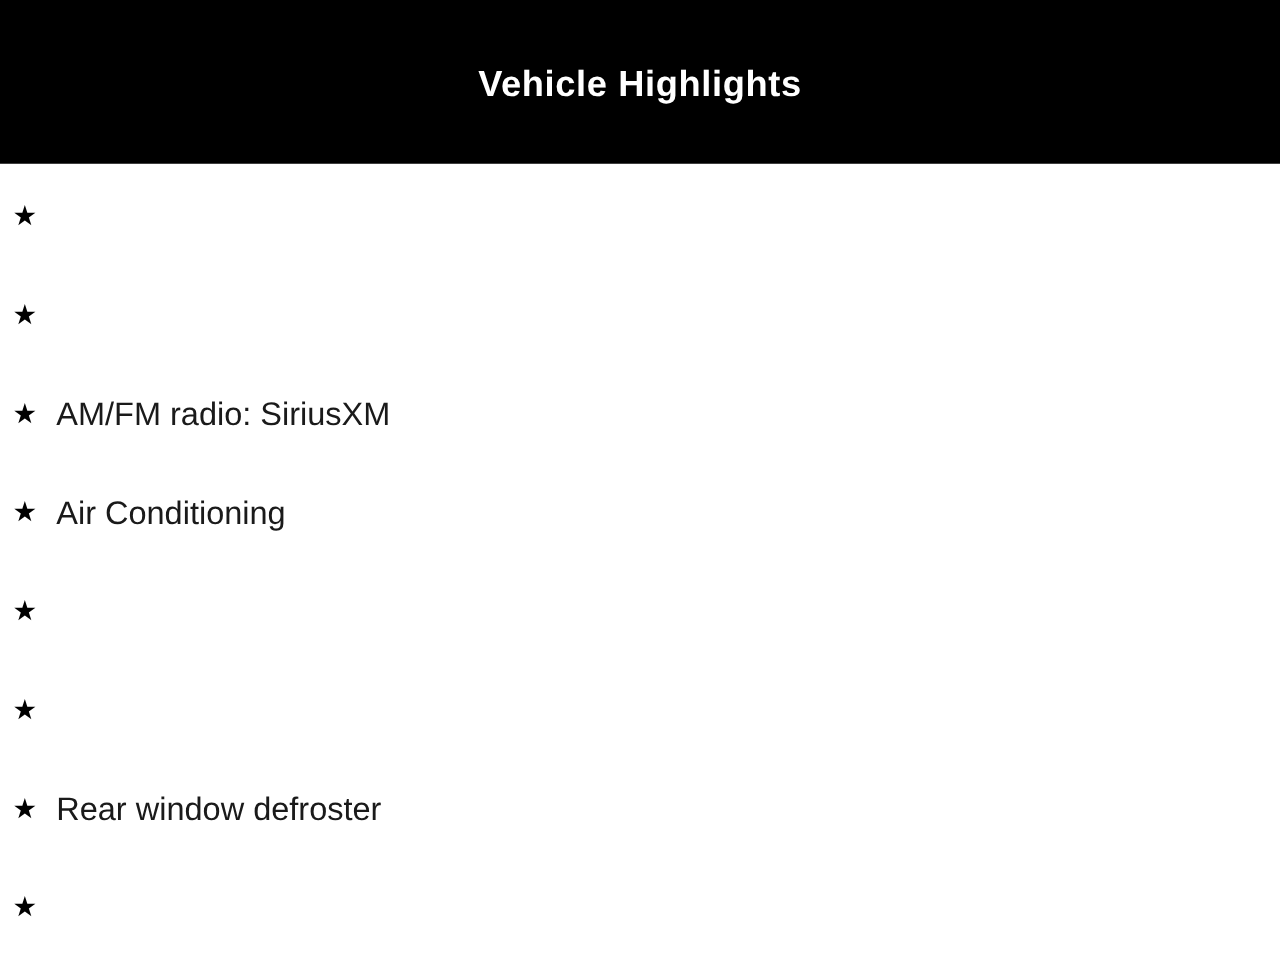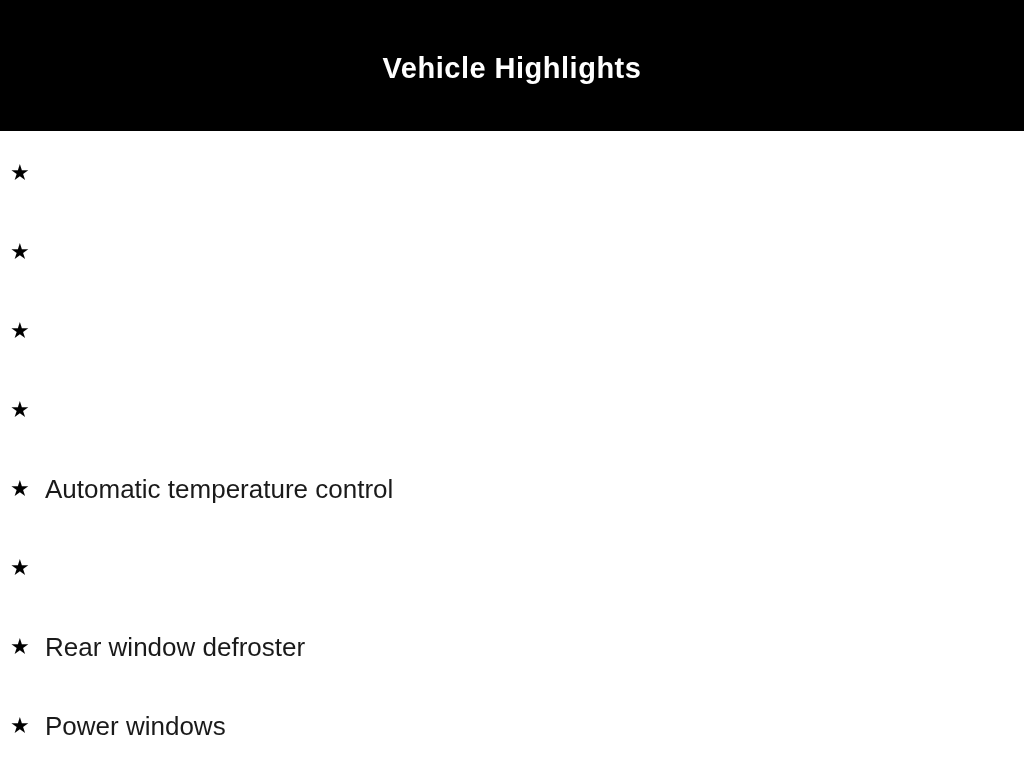--- a/index.html
+++ b/index.html
@@ -63,32 +63,32 @@
 
 <ul class="highlights-list">
   <li class="highlight-item">
     <span class="star">★</span>
   </li>
   <li class="highlight-item">
     <span class="star">★</span>
   </li>
   <li class="highlight-item">
     <span class="star">★</span>
+    <span class="label">AM/FM radio: SiriusXM</span>
   </li>
   <li class="highlight-item">
     <span class="star">★</span>
+    <span class="label">Air Conditioning</span>
   </li>
   <li class="highlight-item">
     <span class="star">★</span>
-    <span class="label">Automatic temperature control</span>
   </li>
   <li class="highlight-item">
     <span class="star">★</span>
   </li>
   <li class="highlight-item">
     <span class="star">★</span>
     <span class="label">Rear window defroster</span>
   </li>
   <li class="highlight-item">
     <span class="star">★</span>
-    <span class="label">Power windows</span>
   </li>
 </ul>
 
 </body></html>

